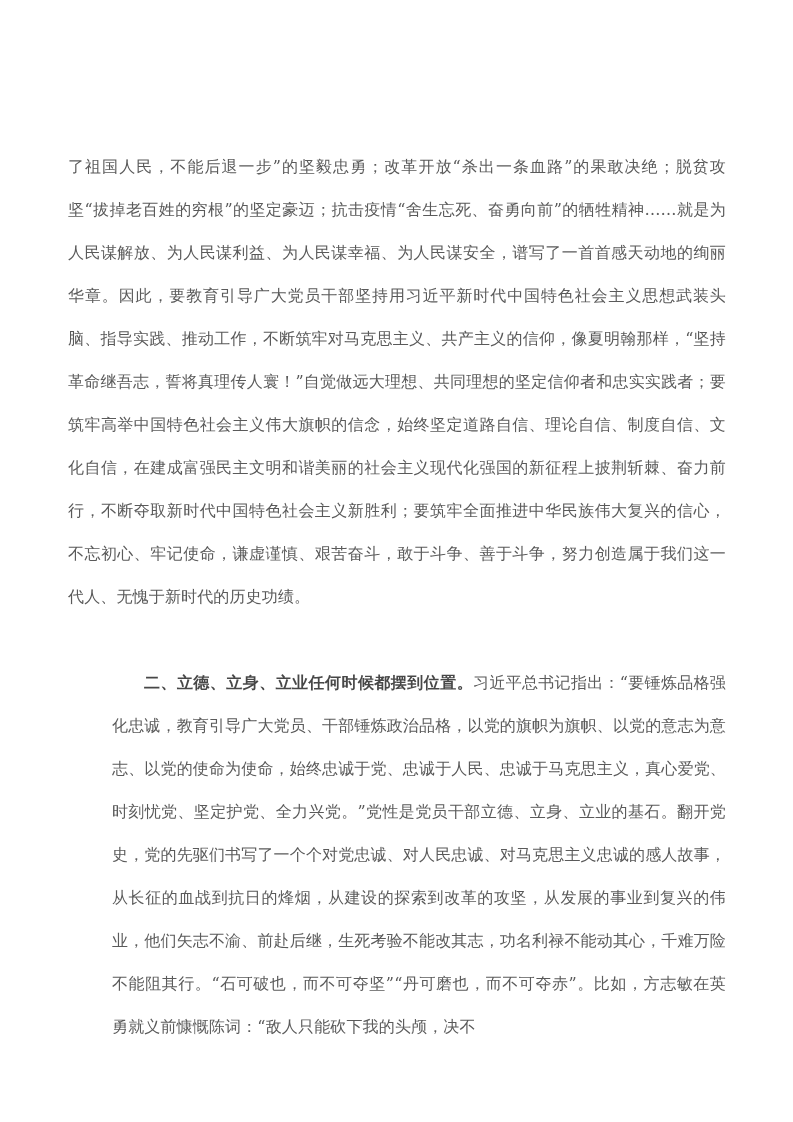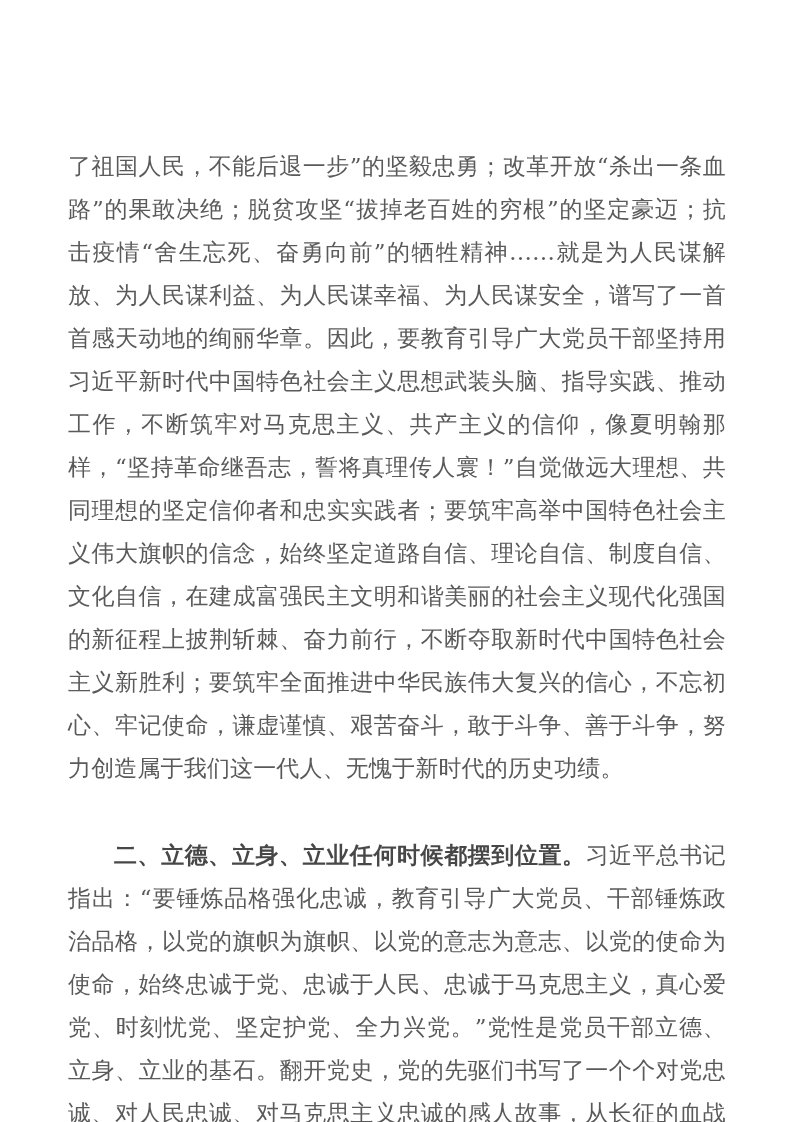--- a/index.html
+++ b/index.html
@@ -24,35 +24,36 @@
     position: absolute;
     left: 68px;
     top: 145px;
     width: 658px;
   }
 
   .para {
     margin: 0;
     padding: 0;
     font-family: "DejaVu Serif", "Liberation Serif", serif;
-    font-size: 23px;
+    font-size: 16px;
     line-height: 43px;
     color: #4e4e4e;
     text-align: justify;
     text-justify: inter-character;
     letter-spacing: 0.15px;
     
     -webkit-font-smoothing: antialiased;
     text-rendering: optimizeLegibility;
     filter: blur(0.22px);
     opacity: 0.93;
   }
 
   .para + .para {
     margin-top: 43px;
+    margin-left: 44px;
   }
 
   .para.indent {
     text-indent: 2em;
   }
 
   .heading-run {
     font-weight: bold;
     color: #3a3a3a;
     letter-spacing: 0.3px;

